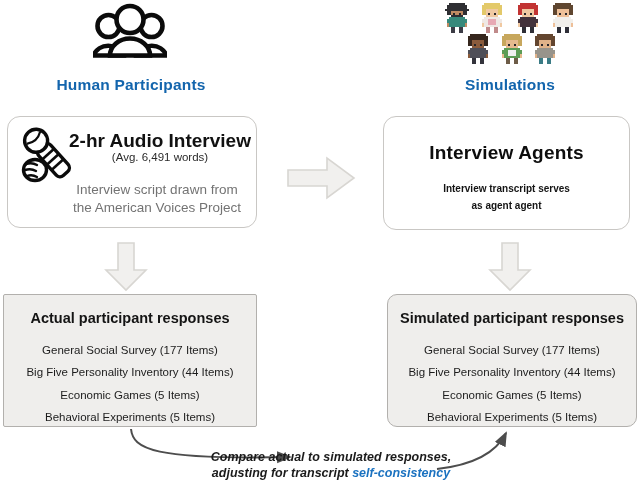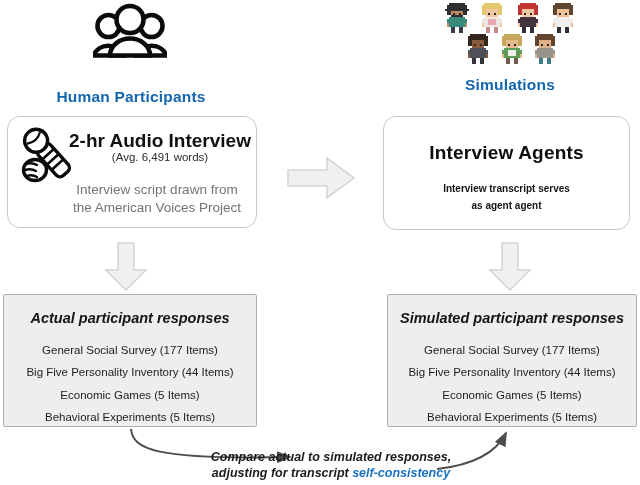--- a/index.html
+++ b/index.html
@@ -11,21 +11,21 @@
   .blue-label{
     font-size:15.5px;font-weight:bold;color:#1365ad;text-align:center;letter-spacing:.2px;
   }
   .round-box{
     position:absolute;background:#ffffff;border:1.5px solid #c9c7c4;border-radius:13px;box-sizing:border-box;
   }
   .gray-box{
     position:absolute;background:#efeeec;border:1px solid #b2b0ad;border-radius:2px;box-sizing:border-box;
     text-align:center;padding-top:15px;
   }
-  .gray-box .box-title{font-size:14.5px;font-weight:bold;color:#141414;margin:0 0 13px 0;font-style:italic;}
+  .gray-box .box-title{font-size:14.5px;font-weight:bold;color:#141414;margin:0 0 13px 0;}
   .gray-box .box-item{font-size:11.5px;color:#1c1c1c;line-height:22.4px;}
   .interview-title{font-size:19px;font-weight:bold;text-align:center;color:#111;}
   .interview-sub{font-size:11.5px;text-align:center;color:#2b2b2b;margin-top:3px;}
   .interview-script{font-size:13.5px;text-align:center;color:#737373;line-height:18px;}
   .agents-title{font-size:19px;font-weight:bold;text-align:center;color:#0d0d0d;letter-spacing:.2px;}
   .agents-sub{font-size:10px;font-weight:bold;text-align:center;color:#141414;line-height:17px;}
   .caption{
     text-align:center;font-size:12.5px;font-weight:bold;font-style:italic;color:#1b1b1b;line-height:15.5px;
   }
   .caption .hl{color:#1b72c0;}
@@ -43,21 +43,21 @@
         <circle cx="15.5" cy="23" r="11"></circle>
         <circle cx="58.5" cy="23" r="11"></circle>
         <path d="M 0.5 52.5 A 16 16 0 0 1 30 52.5 Z"></path>
         <path d="M 44 52.5 A 16 16 0 0 1 73.5 52.5 Z"></path>
         <circle cx="37" cy="16.5" r="13.5"></circle>
         <path d="M 17 52.5 A 20 17 0 0 1 57 52.5 Z"></path>
       </g>
     </svg>
   </div>
 
-  <div class="abs blue-label" style="left:36px;top:88px;width:190px;">Human Participants</div>
+  <div class="abs blue-label" style="left:36px;top:76px;width:190px;">Human Participants</div>
 
   <div class="sprite abs" style="left:445px;top:3px;">
       <svg width="24" height="30" viewBox="0 0 12 15" shape-rendering="crispEdges">
         <rect x="2" y="0" width="8" height="1" fill="#2f2f33"></rect>
         <rect x="1" y="1" width="10" height="2" fill="#2f2f33"></rect>
         <rect x="0" y="3" width="12" height="1" fill="#2f2f33"></rect>
         <rect x="1" y="3" width="2" height="3" fill="#2f2f33"></rect>
         <rect x="9" y="3" width="2" height="3" fill="#2f2f33"></rect>
         <rect x="3" y="3" width="6" height="4" fill="#c08a62"></rect>
         <rect x="3" y="3" width="6" height="1" fill="#2f2f33"></rect>
@@ -235,21 +235,21 @@
   </div>
 
   <div class="gray-box" style="left:3px;top:294px;width:254px;height:133px;">
     <div class="box-title">Actual participant responses</div>
     <div class="box-item">General Social Survey (177 Items)</div>
     <div class="box-item">Big Five Personality Inventory (44 Items)</div>
     <div class="box-item">Economic Games (5 Items)</div>
     <div class="box-item">Behavioral Experiments (5 Items)</div>
   </div>
 
-  <div class="gray-box" style="left:387px;top:294px;width:250px;height:133px;">
+  <div class="gray-box" style="left:387px;top:294px;width:250px;height:133px;border-radius:10px;">
     <div class="box-title">Simulated participant responses</div>
     <div class="box-item">General Social Survey (177 Items)</div>
     <div class="box-item">Big Five Personality Inventory (44 Items)</div>
     <div class="box-item">Economic Games (5 Items)</div>
     <div class="box-item">Behavioral Experiments (5 Items)</div>
   </div>
 
   <div class="abs" style="left:0;top:0;width:640px;height:485px;pointer-events:none;">
     <svg width="640" height="485" viewBox="0 0 640 485">
       <defs>

